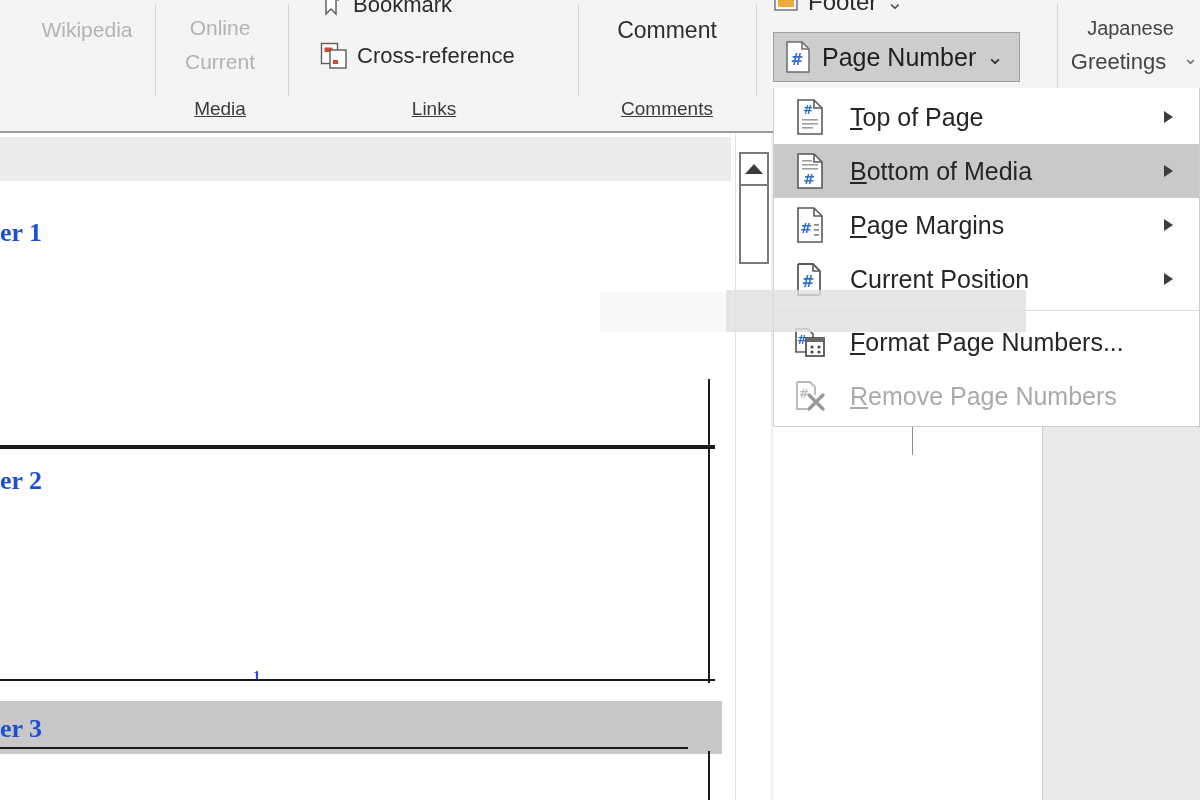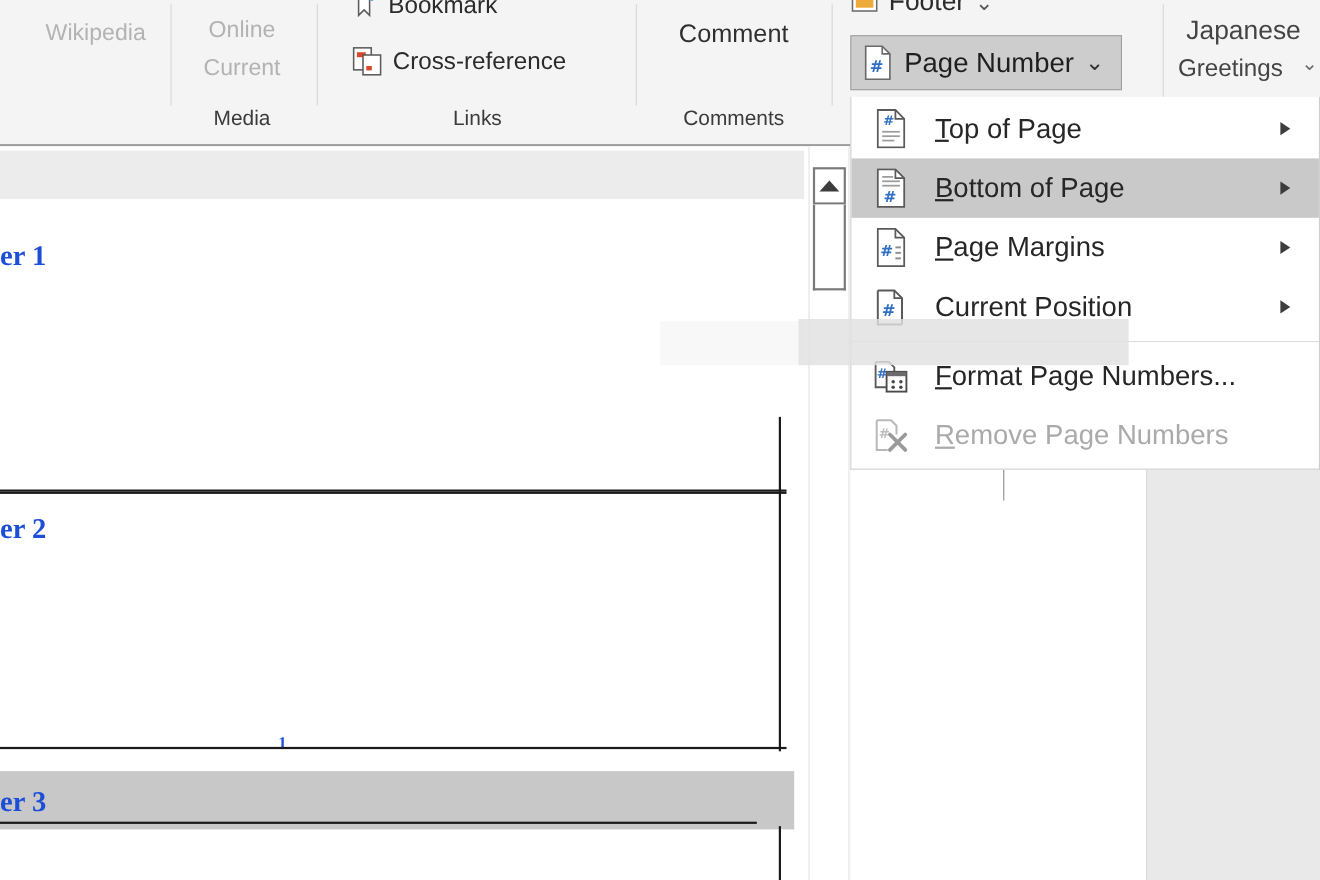--- a/index.html
+++ b/index.html
@@ -35,20 +35,21 @@
     background: #d6d6d6;
   }
   .group-label {
     position: absolute;
     bottom: 11px;
     width: 100%;
     text-align: center;
     font-size: 19px;
     color: #3b3b3b;
     white-space: nowrap;
+    text-decoration: underline;
   }
 
   .big-btn-label {
     position: absolute;
     text-align: center;
     font-size: 21px;
     line-height: 40px;
     color: #444;
     white-space: nowrap;
   }
@@ -288,21 +289,21 @@
           <rect x="5" y="9" width="16" height="7" fill="#efaa3c"></rect>
         </svg>
       </span>
       <span>Footer</span>
       <span style="font-size:20px;color:#555;">⌄</span>
     </div>
   </div>
   <div class="group-sep" style="left:1057px;"></div>
 
   <div class="ribbon-group" style="left:1061px;width:139px;">
-    <div class="big-btn-label" style="left:0;top:8px;width:139px;font-size:24px;">Japanese</div>
+    <div class="big-btn-label" style="left:0;top:8px;width:139px;font-size:20px;">Japanese</div>
     <div class="big-btn-label" style="left:-12px;top:42px;width:139px;font-size:22px;">Greetings</div>
     <span style="position:absolute;left:122px;top:47px;font-size:18px;color:#6a6a6a;">⌄</span>
   </div>
 
   <div id="page-number-btn">
     <span style="width:28px;height:32px;display:inline-block;">
       <svg width="28" height="32" viewBox="0 0 28 32">
         <path d="M3 1 H18 L25 8 V31 H3 Z" fill="#ffffff" stroke="#6b6b6b" stroke-width="1.5"></path>
         <path d="M18 1 V8 H25" fill="none" stroke="#6b6b6b" stroke-width="1.5"></path>
         <text x="13" y="24" font-family="DejaVu Sans, sans-serif" font-size="15" font-weight="bold" fill="#2f6fc4" text-anchor="middle">#</text>
@@ -377,21 +378,21 @@
     <span class="menu-icon">
       <svg width="30" height="36" viewBox="0 0 30 36">
         <path d="M3 1 H19 L27 9 V35 H3 Z" fill="#ffffff" stroke="#5a5a5a" stroke-width="1.6"></path>
         <path d="M19 1 V9 H27" fill="none" stroke="#5a5a5a" stroke-width="1.6"></path>
         <rect x="7" y="7" width="10" height="1.6" fill="#9d9d9d"></rect>
         <rect x="7" y="11" width="16" height="1.6" fill="#9d9d9d"></rect>
         <rect x="7" y="15" width="16" height="1.6" fill="#9d9d9d"></rect>
         <text x="14" y="31" font-family="DejaVu Sans, sans-serif" font-size="14" font-weight="bold" fill="#2f6fc4" text-anchor="middle">#</text>
       </svg>
     </span>
-    <span class="menu-label"><span class="acc">B</span><span>ottom of Page</span></span>
+    <span class="menu-label"><span class="acc">B</span><span>ottom of Media</span></span>
     <span class="menu-arrow"></span>
   </div>
 
   <div class="menu-item">
     <span class="menu-icon">
       <svg width="30" height="36" viewBox="0 0 30 36">
         <path d="M3 1 H19 L27 9 V35 H3 Z" fill="#ffffff" stroke="#5a5a5a" stroke-width="1.6"></path>
         <path d="M19 1 V9 H27" fill="none" stroke="#5a5a5a" stroke-width="1.6"></path>
         <text x="11" y="26" font-family="DejaVu Sans, sans-serif" font-size="14" font-weight="bold" fill="#2f6fc4" text-anchor="middle">#</text>
         <rect x="19" y="17" width="5" height="1.8" fill="#8f8f8f"></rect>

